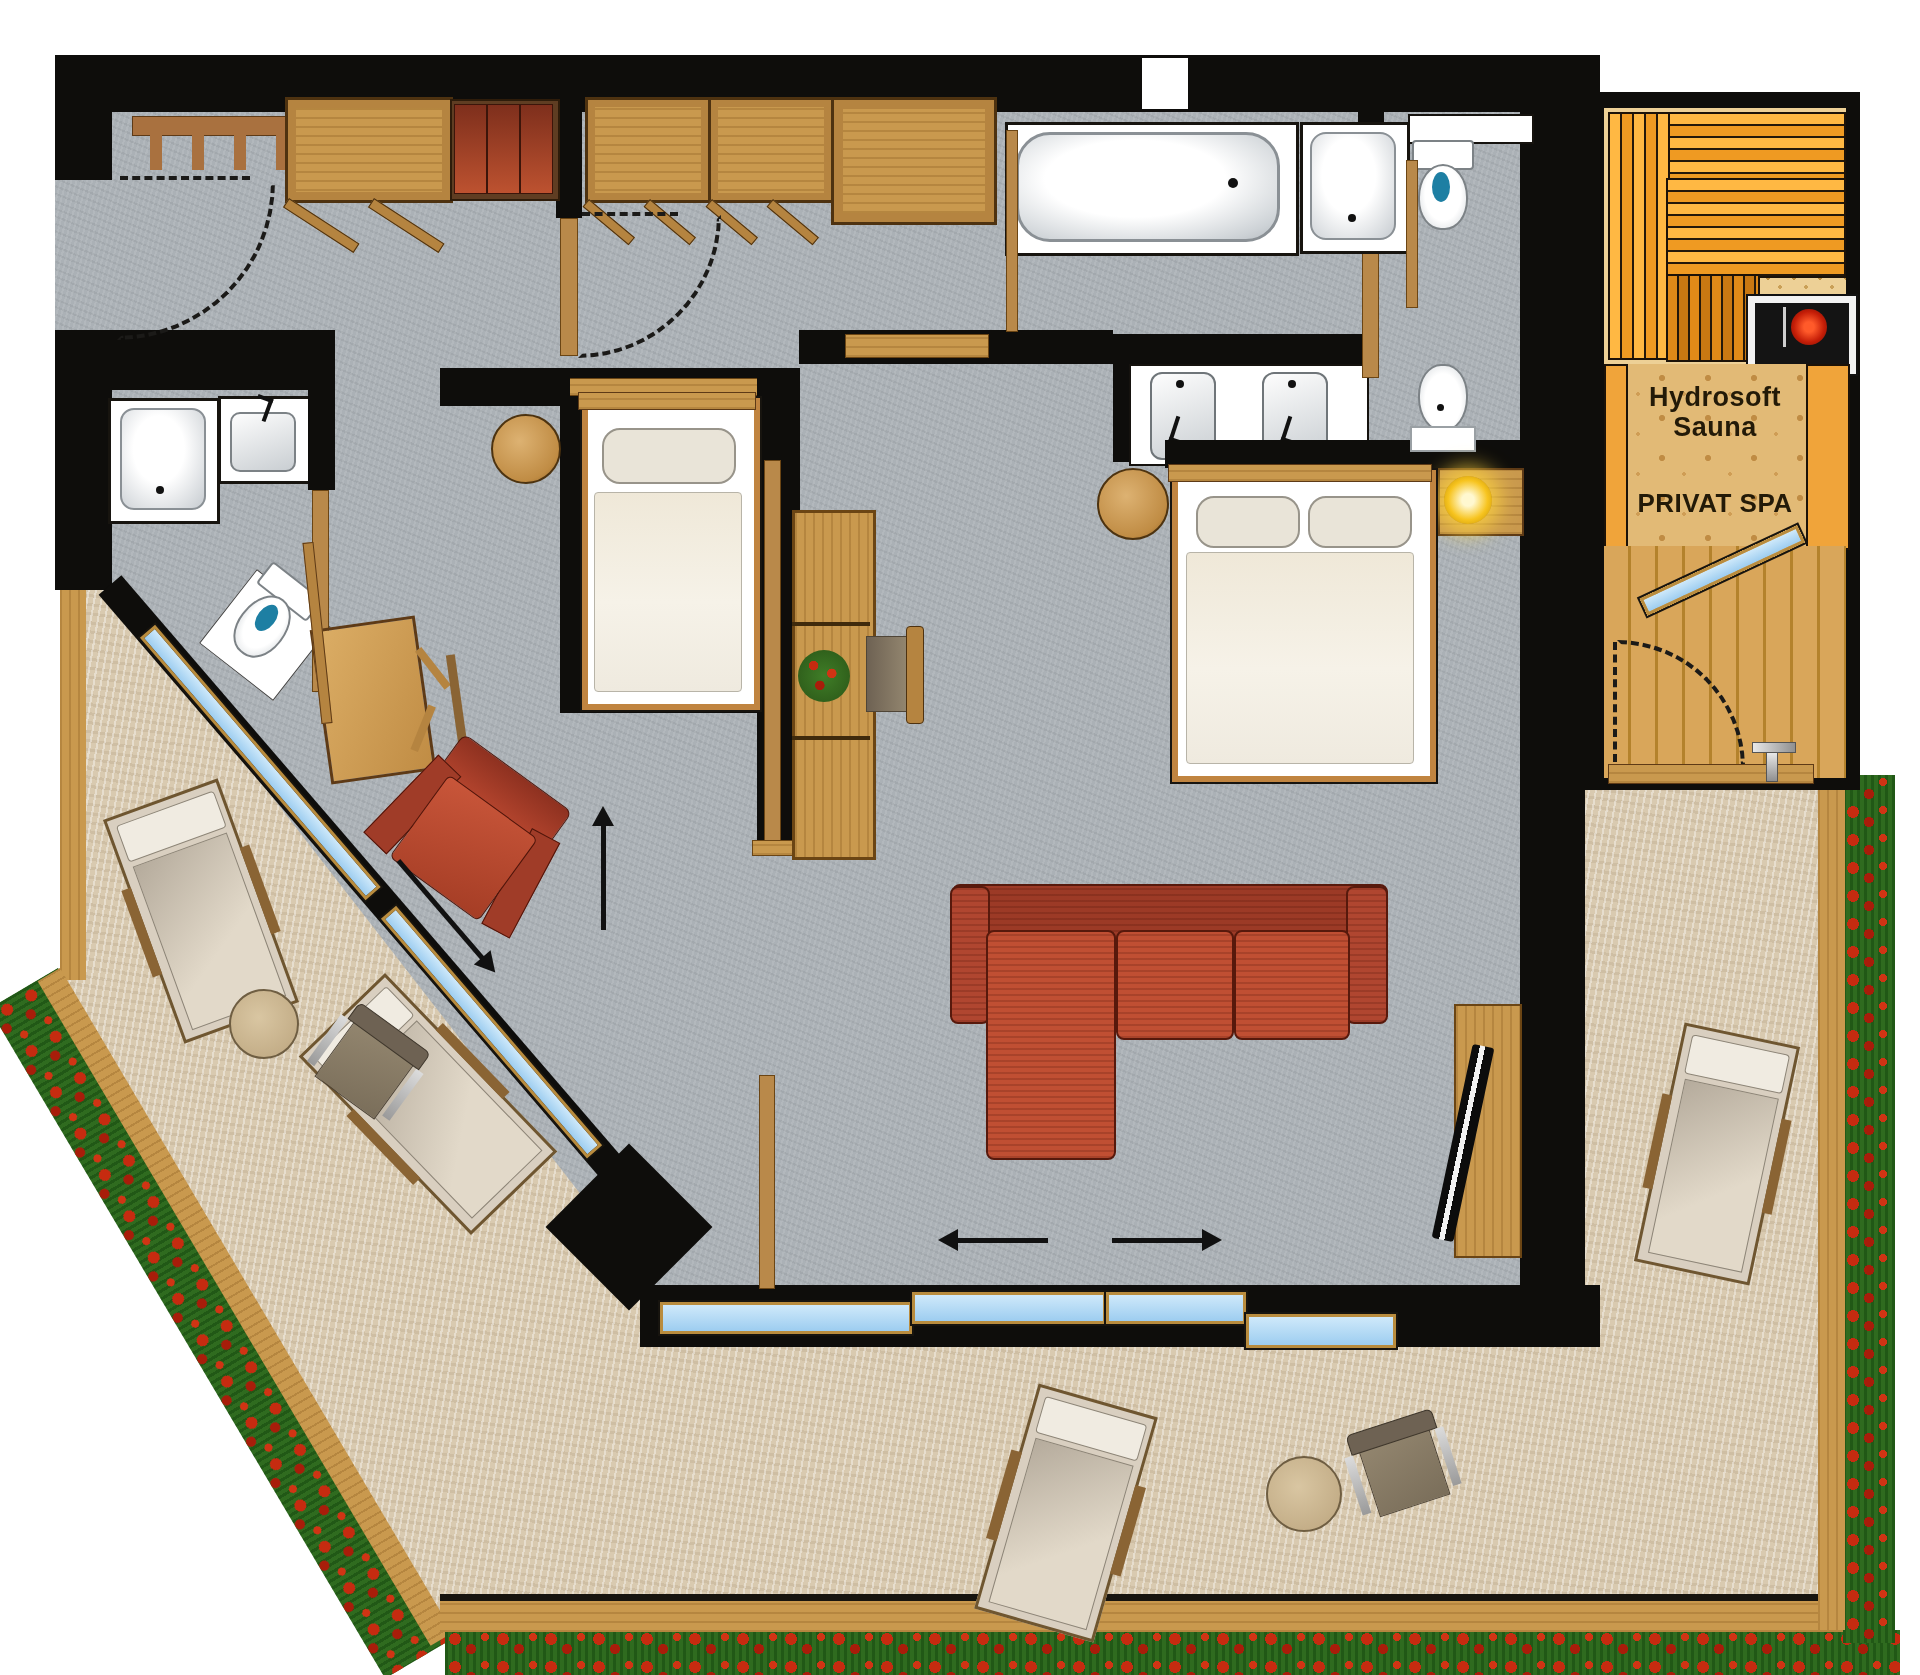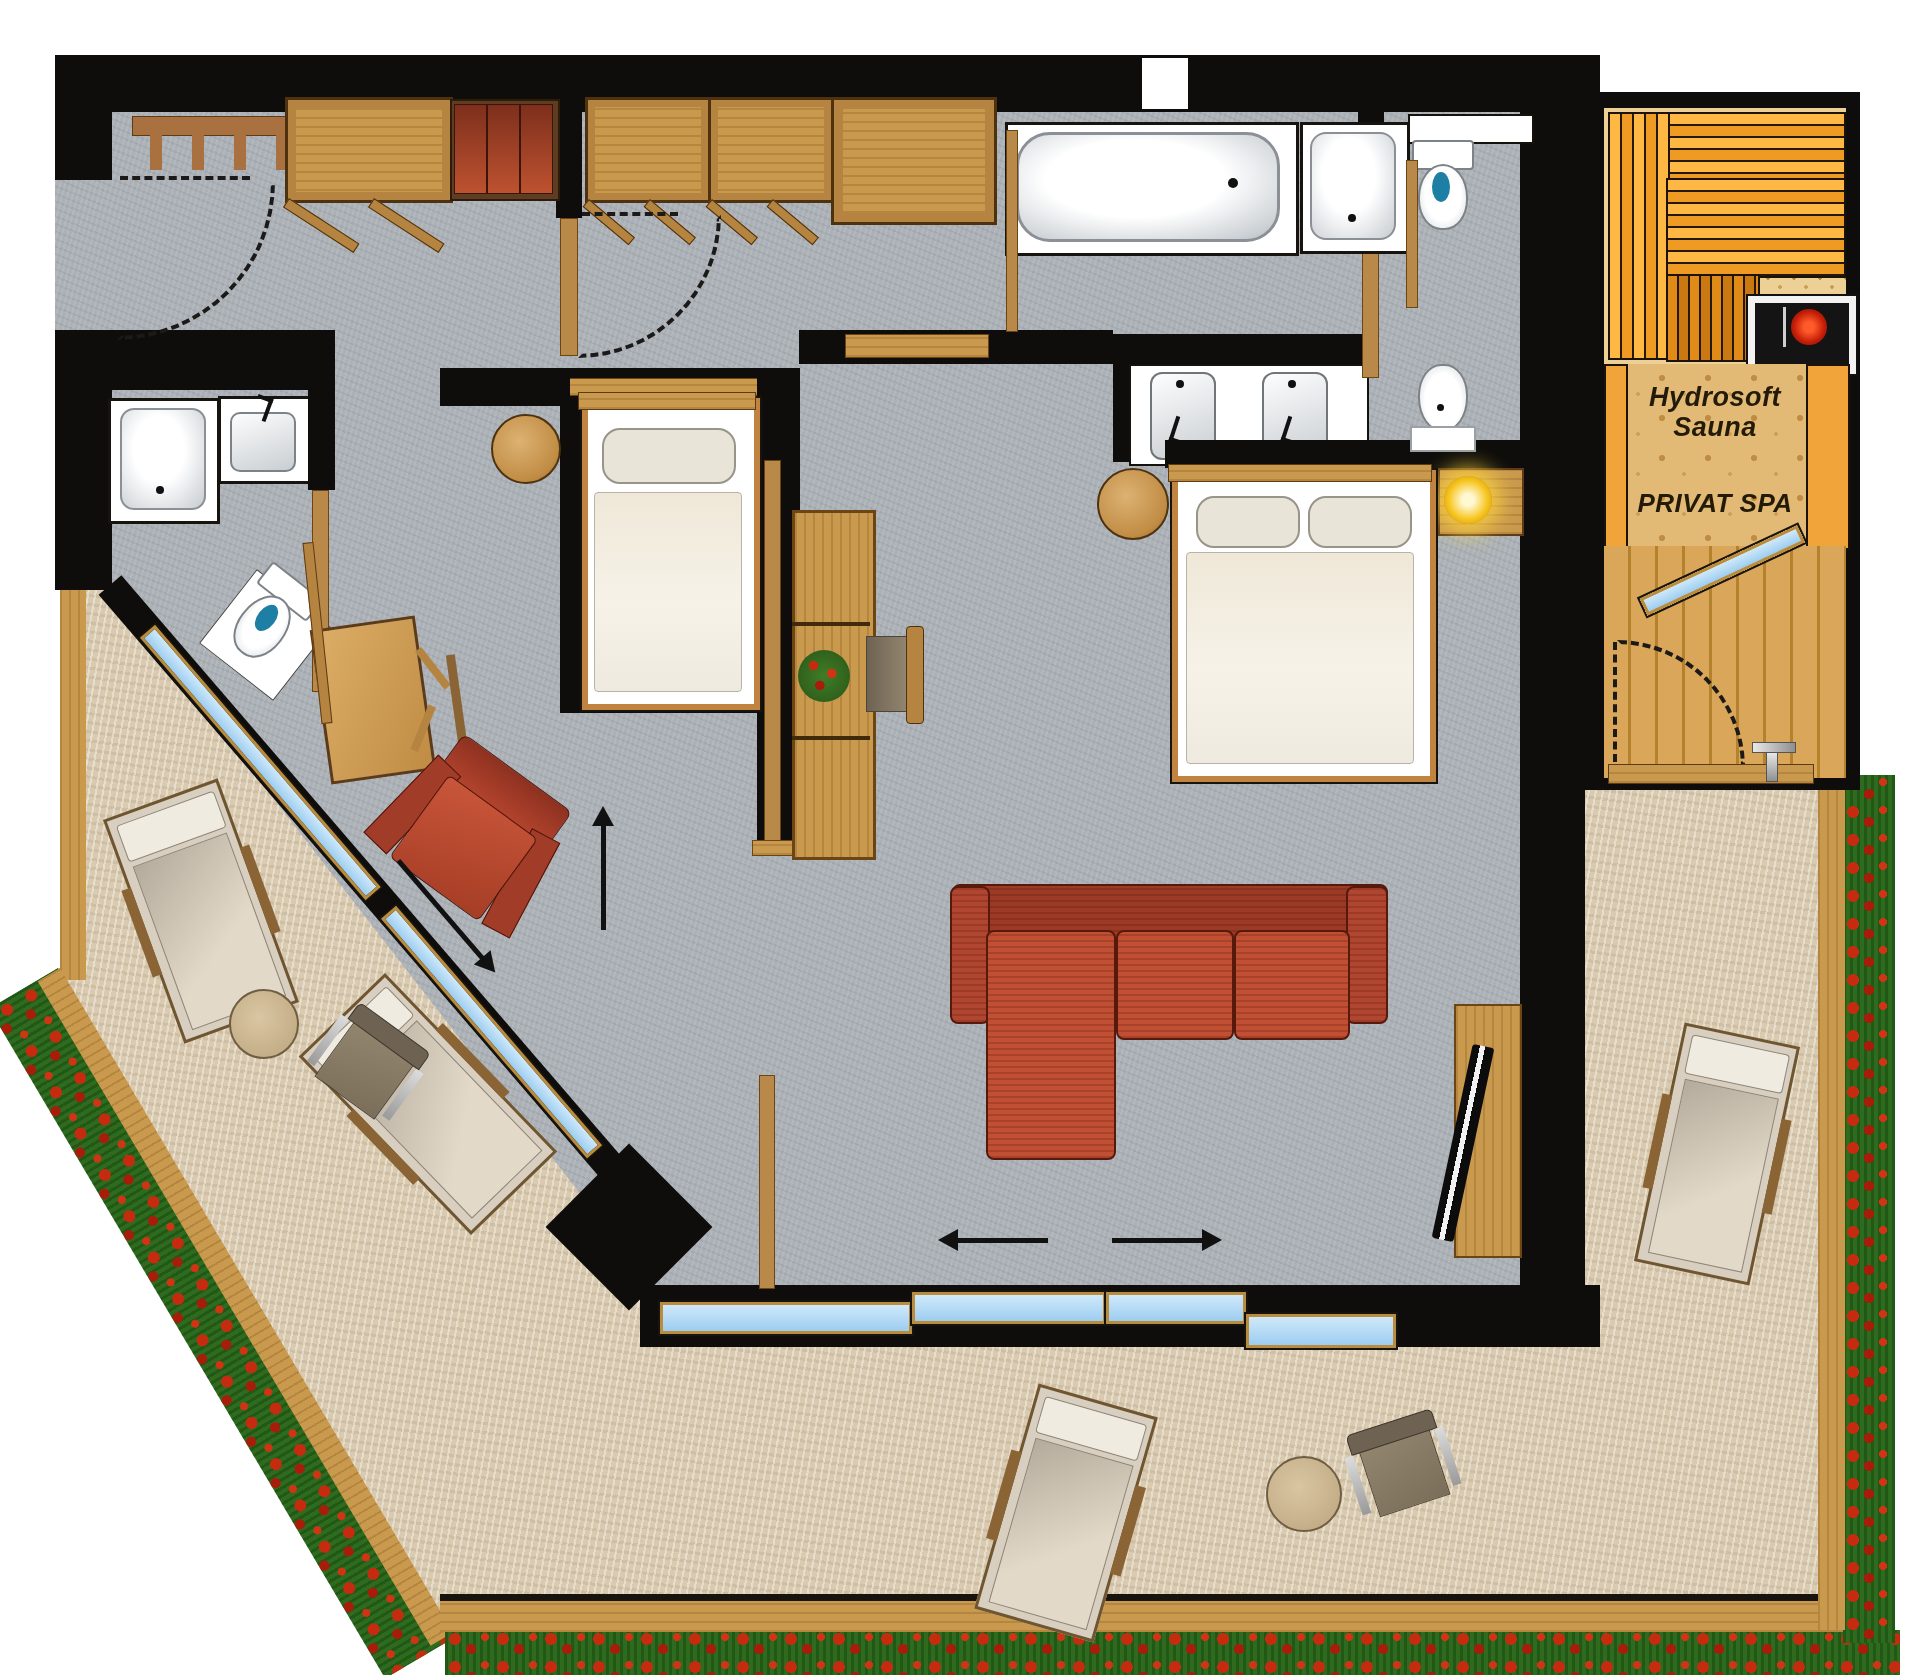--- a/index.html
+++ b/index.html
@@ -1,16 +1,16 @@
 <!DOCTYPE html>
 <html><head>
 <meta charset="utf-8">
 <style>
   html,body{margin:0;padding:0;background:#fff;font-family:"Liberation Sans",sans-serif;}
-  #scene{position:relative;width:1920px;height:1675px;background:#fff;overflow:hidden;font-style:italic;}
+  #scene{position:relative;width:1920px;height:1675px;background:#fff;overflow:hidden;}
   .abs{position:absolute;}
   .wall{background:#0e0d0b;}
   .floor-tex{background-color:#abb1b6;background-image:repeating-linear-gradient(105deg,rgba(255,255,255,.09) 0 2px,transparent 2px 5px),repeating-linear-gradient(22deg,rgba(0,0,0,.05) 0 2px,transparent 2px 7px);}
   .terrace-tex{background-color:#d9cab0;background-image:repeating-linear-gradient(100deg,rgba(255,255,255,.38) 0 2px,transparent 2px 7px),repeating-linear-gradient(8deg,rgba(141,118,86,.14) 0 3px,transparent 3px 9px);}
   .wood{background-color:#c9994e;background-image:repeating-linear-gradient(90deg,rgba(110,66,12,.22) 0 2px,transparent 2px 9px);}
   .wood-h{background-color:#c9994e;background-image:repeating-linear-gradient(0deg,rgba(110,66,12,.22) 0 2px,transparent 2px 9px);}
   .wood-door{background:#b9894a;border:1px solid #6b4514;}
   .white-fix{background:#fff;border:3px solid #17140f;}
   .win{border:3px solid #b98c3e;background:linear-gradient(180deg,#cfe9fa,#9dcdf0);box-shadow:0 0 0 2px #17140f;}
   .flowers{background-color:#2f6b1f;background-image:

